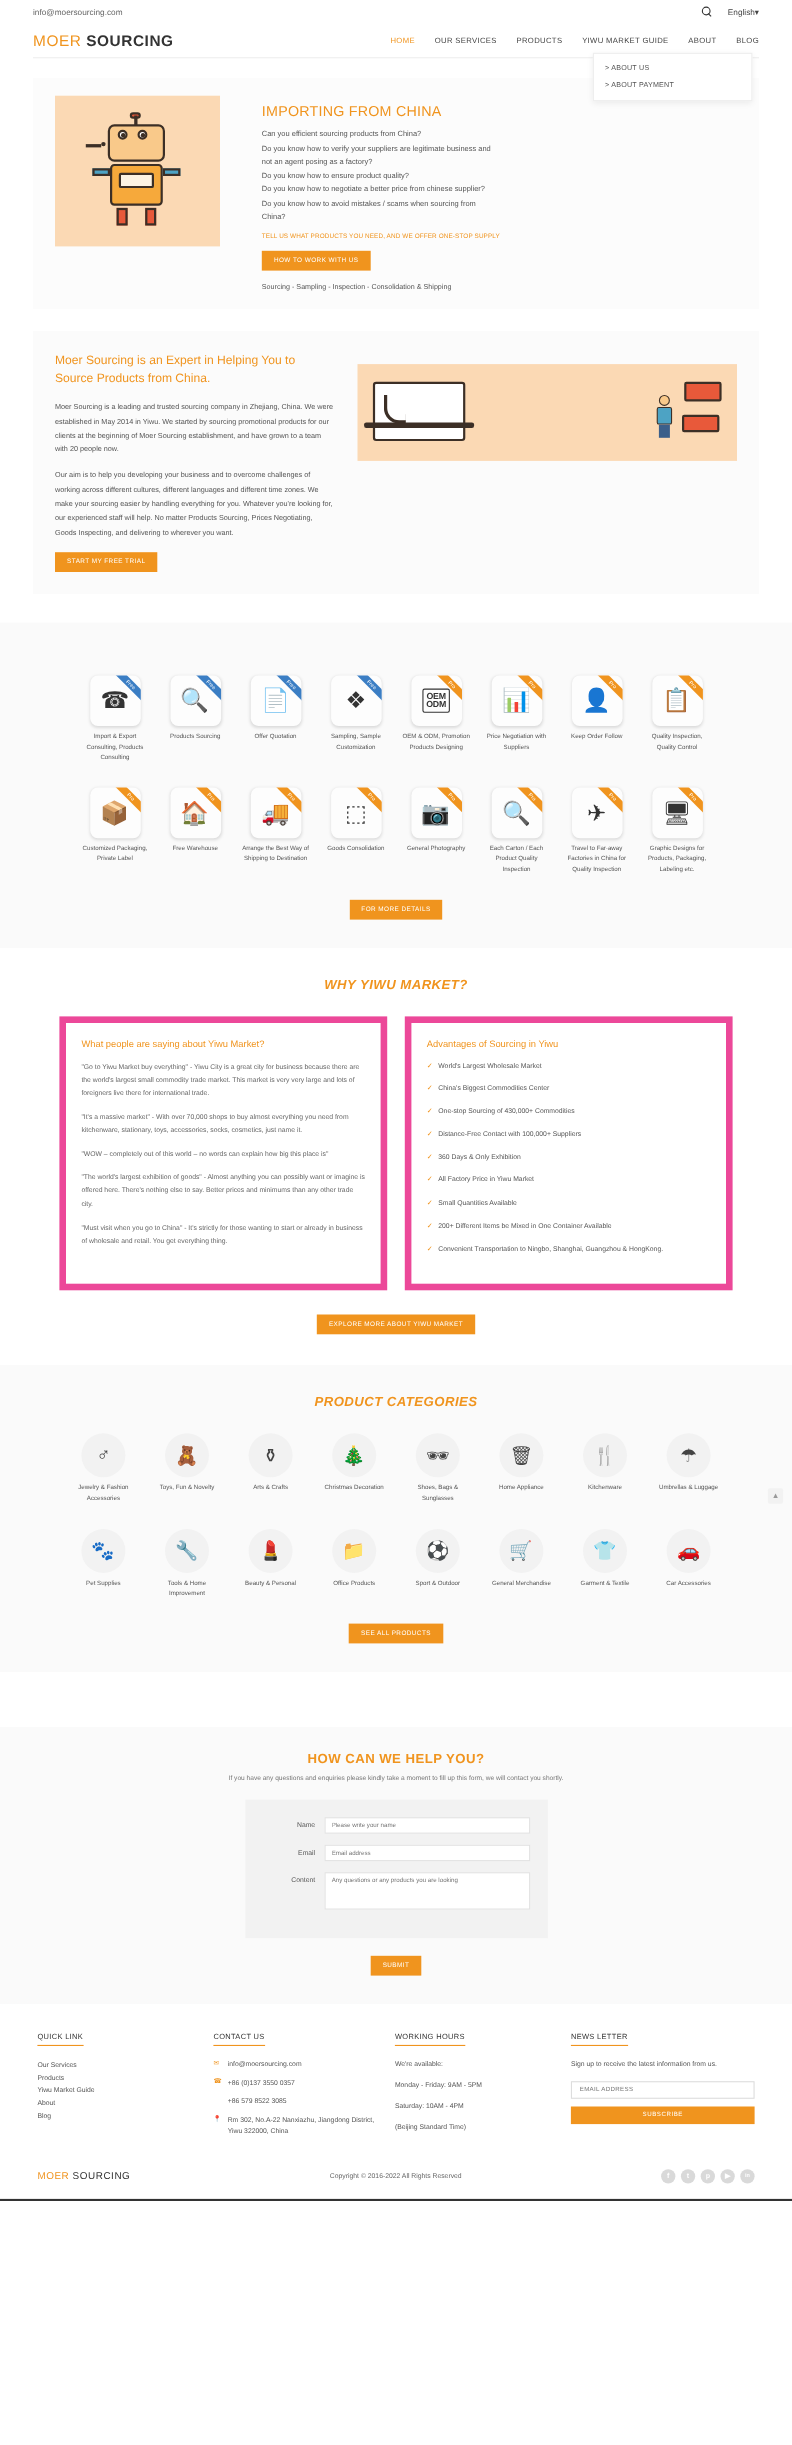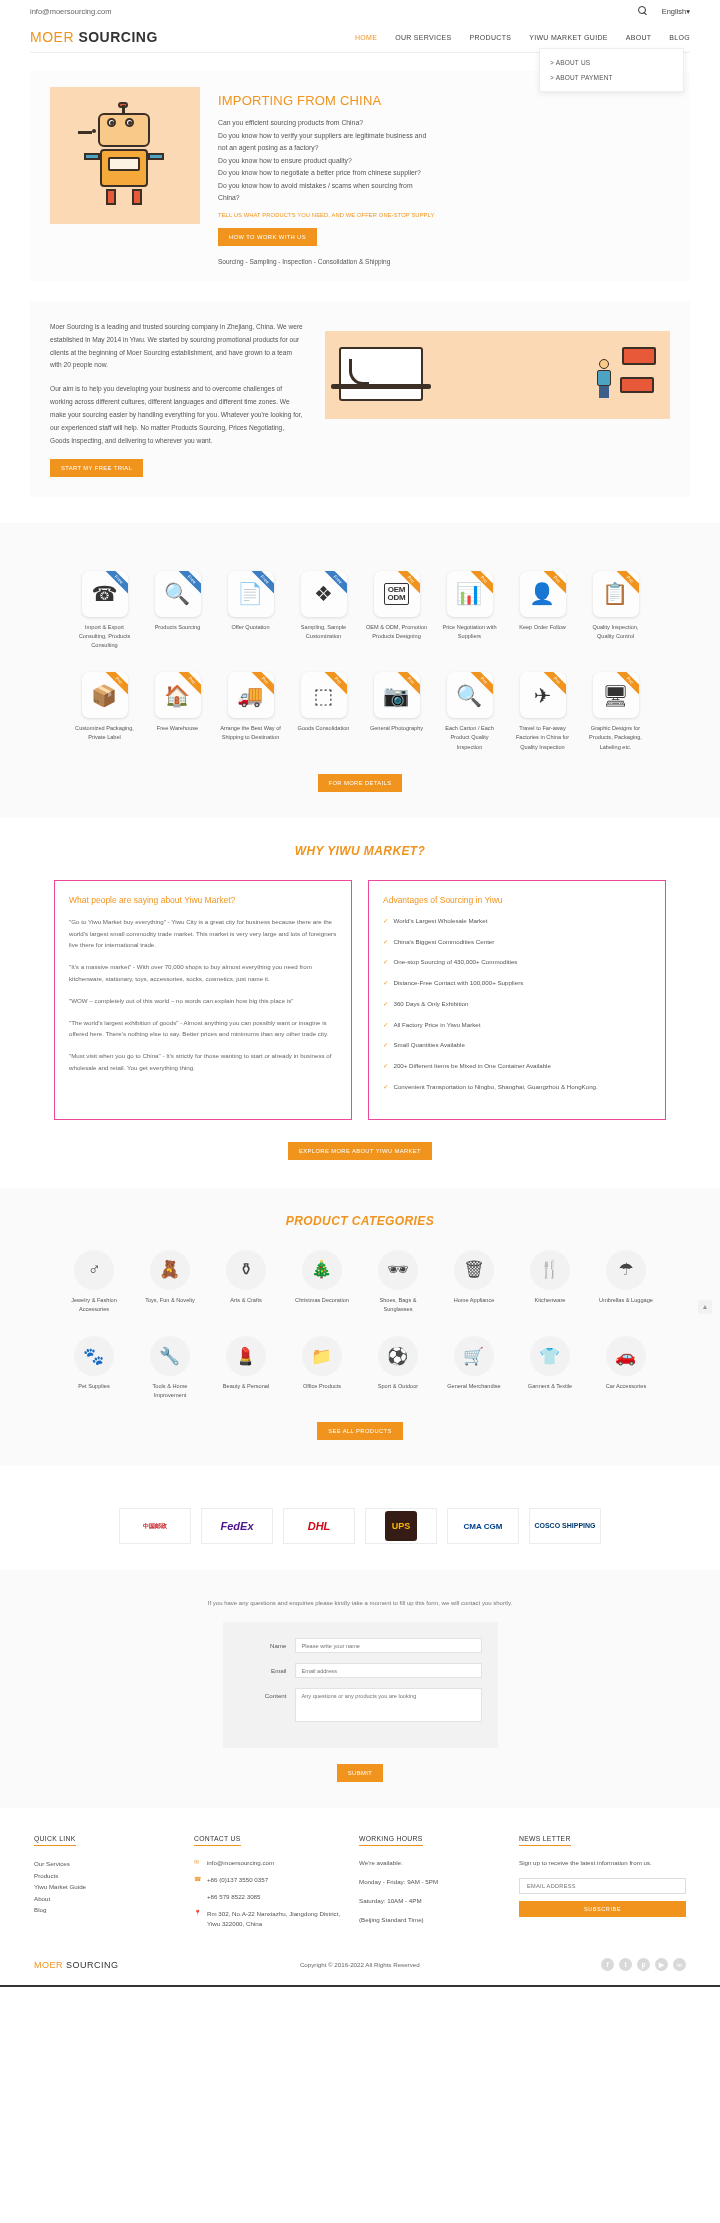--- a/index.html
+++ b/index.html
@@ -59,21 +59,21 @@
 
   
   .hero-sec { padding: 18px 30px 0; }
   .hero {
     background: #fcfcfc; display: flex; padding: 16px 20px; gap: 18px;
   }
   .hero-img {
     width: 150px; height: 137px; background: #fbd9b4;
     flex-shrink: 0; position: relative; overflow: hidden;
   }
-  .hero-body { flex: 1; padding-top: 6px; }
+  .hero-body { flex: 1; padding-top: 6px; margin-left: 20px; }
   .hero-title {
     color: #f0941e; font-size: 13px; font-weight: 400;
     letter-spacing: 0.2px; margin-bottom: 9px;
   }
   .hero-lines { font-size: 6.8px; line-height: 1.85; color: #555; }
   .hero-cta-text {
     color: #f0941e; font-size: 5.8px; margin-top: 7px; letter-spacing: 0.1px;
   }
   .btn {
     display: inline-block; background: #f0941e; color: #fff;
@@ -171,21 +171,21 @@
   }
   .svc-ico { font-size: 21px; color: #333; line-height: 1; }
   .svc-ico.sm { font-size: 8px; font-weight: 700; letter-spacing: -0.2px;
     border: 1.4px solid #333; border-radius: 2px; padding: 2px 2px; }
   .more-wrap { text-align: center; margin-top: 22px; }
 
   
   .yiwu-sec { padding: 26px 0 28px; background: #fff; }
   .yiwu-cards { display: flex; gap: 16px; padding: 0 54px; margin-top: 22px; }
   .ycard {
-    flex: 1; border: 1px solid #ec4899; background: #fff;
+    flex: 1; border: 6px solid #ec4899; background: #fff;
     padding: 14px 14px 16px;
   }
   .ycard-title { color: #f0941e; font-size: 8.5px; margin-bottom: 11px; }
   .quote { font-size: 6.2px; line-height: 1.9; color: #666; margin-bottom: 10px; }
   .adv { display: flex; gap: 5px; margin-bottom: 11px; align-items: flex-start; }
   .adv-check { color: #f0941e; font-size: 6.5px; line-height: 1.5; }
   .adv-text { font-size: 6.2px; line-height: 1.55; color: #555; flex: 1; }
 
   
   .cat-sec { background: #fafafa; padding: 26px 15px 26px; position: relative; }
@@ -353,20 +353,21 @@
         <div class="hero-cta-text">TELL US WHAT PRODUCTS YOU NEED, AND WE OFFER ONE-STOP SUPPLY</div>
         <button class="btn hero-btn">HOW TO WORK WITH US</button>
         <div class="hero-foot">Sourcing - Sampling - Inspection - Consolidation &amp; Shipping</div>
       </div>
     </div>
   </div>
 
   <div class="expert-sec">
     <div class="expert">
       <div class="expert-left">
+        <div class="expert-title">Moer Sourcing is an Expert in Helping You to Source Products from China.</div>
         <div class="expert-p">Moer Sourcing is a leading and trusted sourcing company in Zhejiang, China. We were established in May 2014 in Yiwu. We started by sourcing promotional products for our clients at the beginning of Moer Sourcing establishment, and have grown to a team with 20 people now.</div>
         <div class="expert-p">Our aim is to help you developing your business and to overcome challenges of working across different cultures, different languages and different time zones. We make your sourcing easier by handling everything for you. Whatever you're looking for, our experienced staff will help. No matter Products Sourcing, Prices Negotiating, Goods Inspecting, and delivering to wherever you want.</div>
         <button class="btn">START MY FREE TRIAL</button>
       </div>
       <div class="expert-right">
         <div class="laptop-card">
           <div class="laptop">
             <div class="laptop-swirl"></div>
           </div>
           <div class="laptop-base"></div>
@@ -633,43 +634,24 @@
           <div class="cat-label">Car Accessories</div>
         </div>
     </div>
     <div class="more-wrap">
       <button class="btn">SEE ALL PRODUCTS</button>
     </div>
     <div class="scroll-top">▲</div>
   </div>
 
   <div class="partners-sec">
-    <div class="partners-row">
-      <div class="partner">
-          <span class="p-cn">中国邮政</span>
-        </div>
-      <div class="partner">
-          <span class="p-fedex">FedEx</span>
-        </div>
-      <div class="partner">
-          <span class="p-dhl">DHL</span>
-        </div>
-      <div class="partner">
-          <span class="p-ups">UPS</span>
-        </div>
-      <div class="partner">
-          <span class="p-cma">CMA CGM</span>
-        </div>
-      <div class="partner">
-          <span class="p-cosco">COSCO SHIPPING</span>
-        </div>
-    </div>
   </div>
 
   <div class="help-sec">
+    <div class="help-title">HOW CAN WE HELP YOU?</div>
     <div class="help-sub">If you have any questions and enquiries please kindly take a moment to fill up this form, we will contact you shortly.</div>
     <div class="form-box">
       <div class="frow">
         <div class="flabel">Name</div>
         <input class="finput" type="text" placeholder="Please write your name" style="">
       </div>
       <div class="frow">
         <div class="flabel">Email</div>
         <input class="finput" type="text" placeholder="Email address" style="">
       </div>

